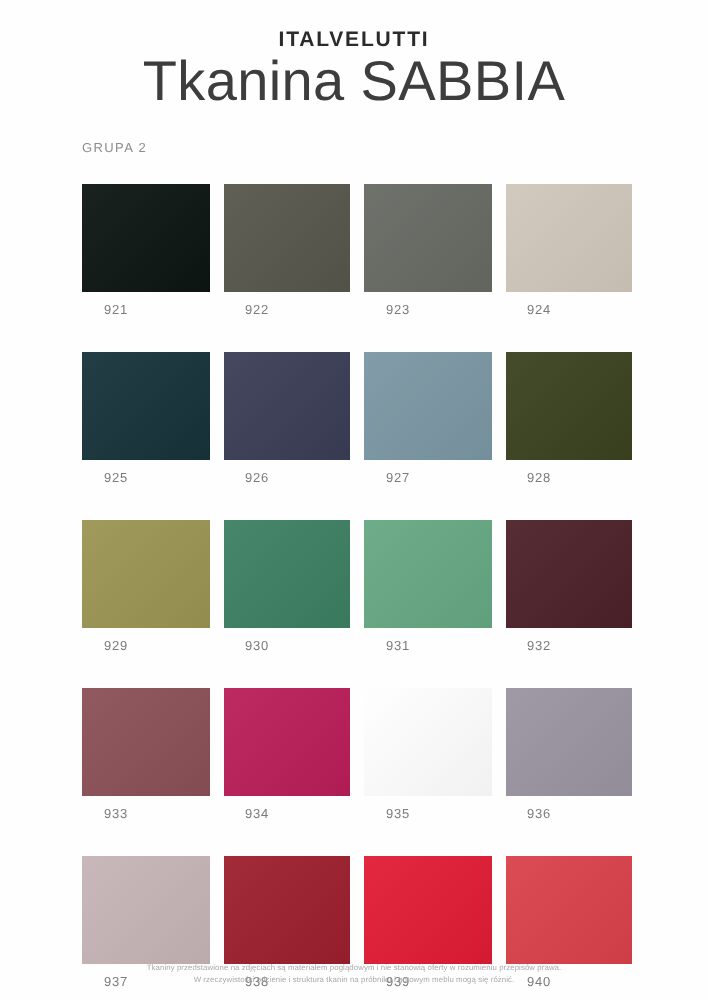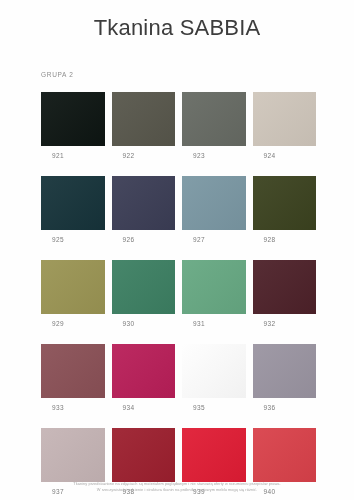--- a/index.html
+++ b/index.html
@@ -29,21 +29,21 @@
     padding-top: 14px;
   }
   .brand {
     font-size: 10.5px;
     font-weight: bold;
     letter-spacing: 0.9px;
     color: #2b2b2b;
     line-height: 13px;
   }
   .title {
-    font-size: 22px;
+    font-size: 28px;
     font-weight: 300;
     letter-spacing: 0.2px;
     color: #3d3d3d;
     line-height: 26px;
     margin-top: 1px;
   }
 
   
   .group-label {
     position: absolute;
@@ -112,20 +112,21 @@
     letter-spacing: 0.05px;
     white-space: nowrap;
   }
 </style>
 </head>
 <body>
 
 <div class="page">
 
   <div class="header">
+    <div class="brand">ITALVELUTTI</div>
     <div class="title">Tkanina SABBIA</div>
   </div>
 
   <div class="group-label">GRUPA 2</div>
 
   <div class="grid">
       <div class="row">
         <div class="cell">
           <div class="swatch" style="background-color: rgb(13, 21, 18);"></div>
           <span class="code">921</span>

